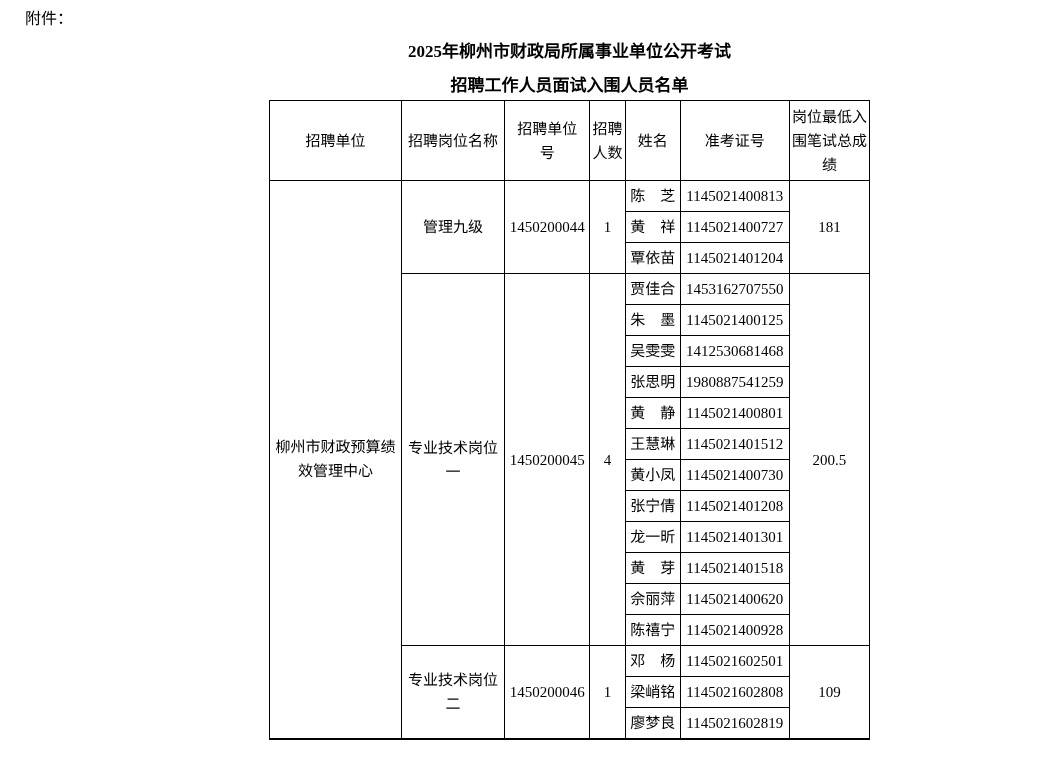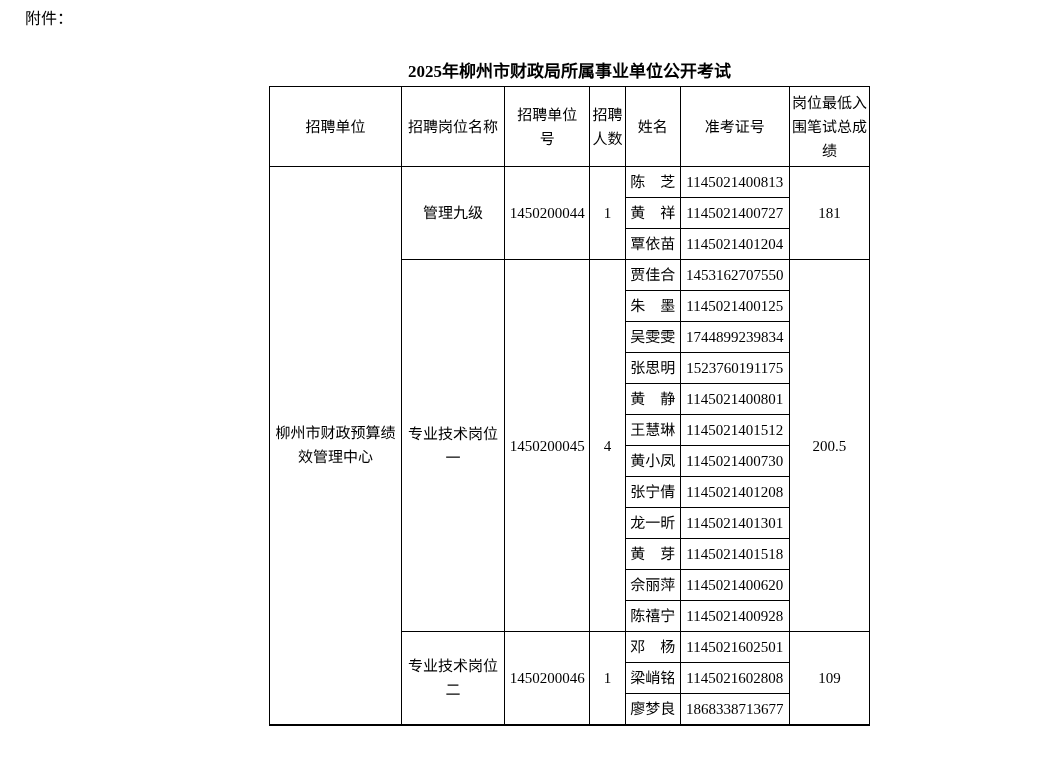--- a/index.html
+++ b/index.html
@@ -17,21 +17,21 @@
     position: absolute;
     left: 9px;
     top: 9px;
     font-size: 16px;
     line-height: 20px;
     margin-left: 16px;
   }
   .doc {
     position: absolute;
     left: 226px;
-    top: 56px;
+    top: 36px;
     width: 644px;
     padding-left: 43px;
   }
   .doc-title {
     text-align: center;
     font-weight: bold;
     font-size: 17px;
     line-height: 20px;
     margin: 0;
   }
@@ -59,20 +59,21 @@
   tr.header-row { height: 80px; }
   tr.data-row { height: 31px; }
 </style>
 </head>
 <body>
 
 <div class="attachment-label">附件：</div>
 
 <div class="doc">
   <div class="doc-title line1">2025年柳州市财政局所属事业单位公开考试</div>
+  <div class="doc-title line2">招聘工作人员面试入围人员名单</div>
 
   <table class="roster">
     <colgroup>
       <col style="width:142px">
       <col style="width:115px">
       <col style="width:93px">
       <col style="width:36px">
       <col style="width:62px">
       <col style="width:119px">
       <col style="width:75px">
@@ -120,25 +121,25 @@
         <td>贾佳合</td>
         <td>1453162707550</td>
         <td rowspan="12">200.5</td>
       </tr>
       <tr class="data-row">
         <td>朱　墨</td>
         <td>1145021400125</td>
       </tr>
       <tr class="data-row">
         <td>吴雯雯</td>
-        <td>1744899239834</td>
+        <td>1412530681468</td>
       </tr>
       <tr class="data-row">
         <td>张思明</td>
-        <td>1523760191175</td>
+        <td>1980887541259</td>
       </tr>
       <tr class="data-row">
         <td>黄　静</td>
         <td>1145021400801</td>
       </tr>
       <tr class="data-row">
         <td>王慧琳</td>
         <td>1145021401512</td>
       </tr>
       <tr class="data-row">
@@ -174,17 +175,17 @@
         <td>邓　杨</td>
         <td>1145021602501</td>
         <td rowspan="3">109</td>
       </tr>
       <tr class="data-row">
         <td>梁峭铭</td>
         <td>1145021602808</td>
       </tr>
       <tr class="data-row">
         <td>廖梦良</td>
-        <td>1868338713677</td>
+        <td>1145021602819</td>
       </tr>
     </tbody>
   </table>
 </div>
 
 </body></html>

